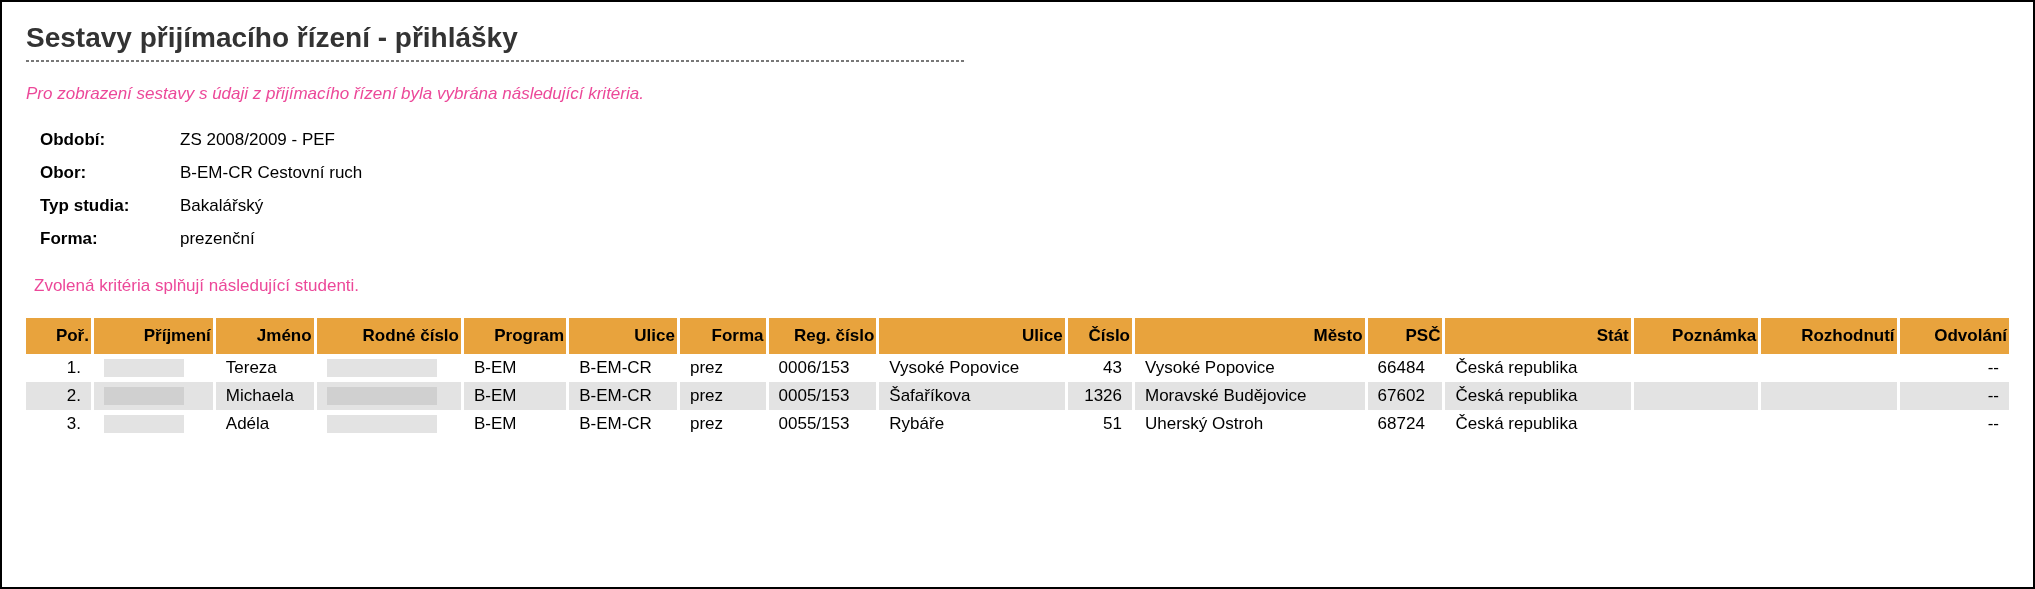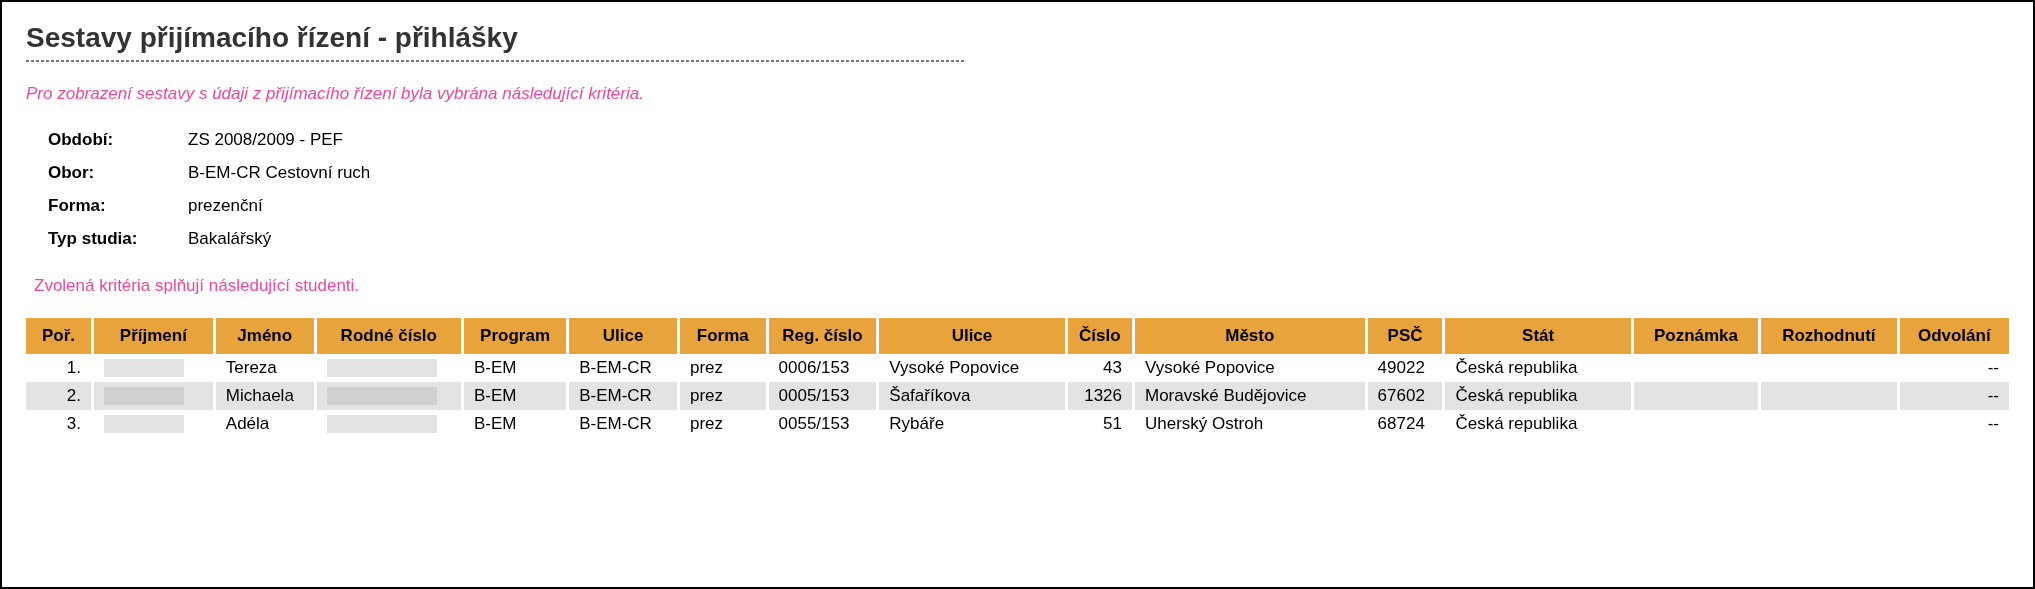--- a/index.html
+++ b/index.html
@@ -33,43 +33,43 @@
   .intro {
     color: #ec4899;
     margin: 4px 0 22px 0;
     font-style: italic;
   }
   .criteria {
     margin: 0 0 22px 10px;
   }
   .criteria-row {
     display: flex;
-    margin: 4px 12px;
+    margin: 4px 4px;
     line-height: 1.7;
   }
   .criteria-label {
     width: 140px;
     font-weight: bold;
   }
   .criteria-value {}
   .subintro {
     color: #ec4899;
     margin: 0 0 22px 8px;
   }
   table.data {
     border-collapse: collapse;
     width: 100%;
     font-size: 17px;
   }
   table.data th {
     background: #e8a33d;
     color: #000;
     font-weight: bold;
-    text-align: center;
-    padding: 8px 8px;
+    text-align: right;
+    padding: 8px 2px;
     border-right: 3px solid #fff;
     vertical-align: middle;
   }
   table.data th:last-child { border-right: none; }
   table.data td {
     padding: 4px 10px;
     border-right: 3px solid #fff;
     vertical-align: middle;
   }
   table.data td:last-child { border-right: none; }
@@ -99,26 +99,26 @@
   <div class="criteria">
     <div class="criteria-row">
       <div class="criteria-label">Období:</div>
       <div class="criteria-value">ZS 2008/2009 - PEF</div>
     </div>
     <div class="criteria-row">
       <div class="criteria-label">Obor:</div>
       <div class="criteria-value">B-EM-CR Cestovní ruch</div>
     </div>
     <div class="criteria-row">
+      <div class="criteria-label">Typ studia:</div>
+      <div class="criteria-value">Bakalářský</div>
+    </div>
+    <div class="criteria-row">
       <div class="criteria-label">Forma:</div>
       <div class="criteria-value">prezenční</div>
-    </div>
-    <div class="criteria-row">
-      <div class="criteria-label">Typ studia:</div>
-      <div class="criteria-value">Bakalářský</div>
     </div>
   </div>
 
   <p class="subintro">Zvolená kritéria splňují následující studenti.</p>
 
   <table class="data">
     <thead>
       <tr>
         <th class="col-por">Poř.</th>
         <th style="width:110px">Příjmení</th>
@@ -144,21 +144,21 @@
         <td><span class="redacted" style="width:80px"></span></td>
         <td>Tereza</td>
         <td><span class="redacted" style="width:110px"></span></td>
         <td>B-EM</td>
         <td>B-EM-CR</td>
         <td>prez</td>
         <td>0006/153</td>
         <td>Vysoké Popovice</td>
         <td class="col-num">43</td>
         <td>Vysoké Popovice</td>
-        <td>49022</td>
+        <td>66484</td>
         <td>Česká republika</td>
         <td></td>
         <td></td>
         <td class="col-num">--</td>
       </tr>
       <tr class="row-even">
         <td class="col-por">2.</td>
         <td><span class="redacted" style="width:80px"></span></td>
         <td>Michaela</td>
         <td><span class="redacted" style="width:110px"></span></td>

